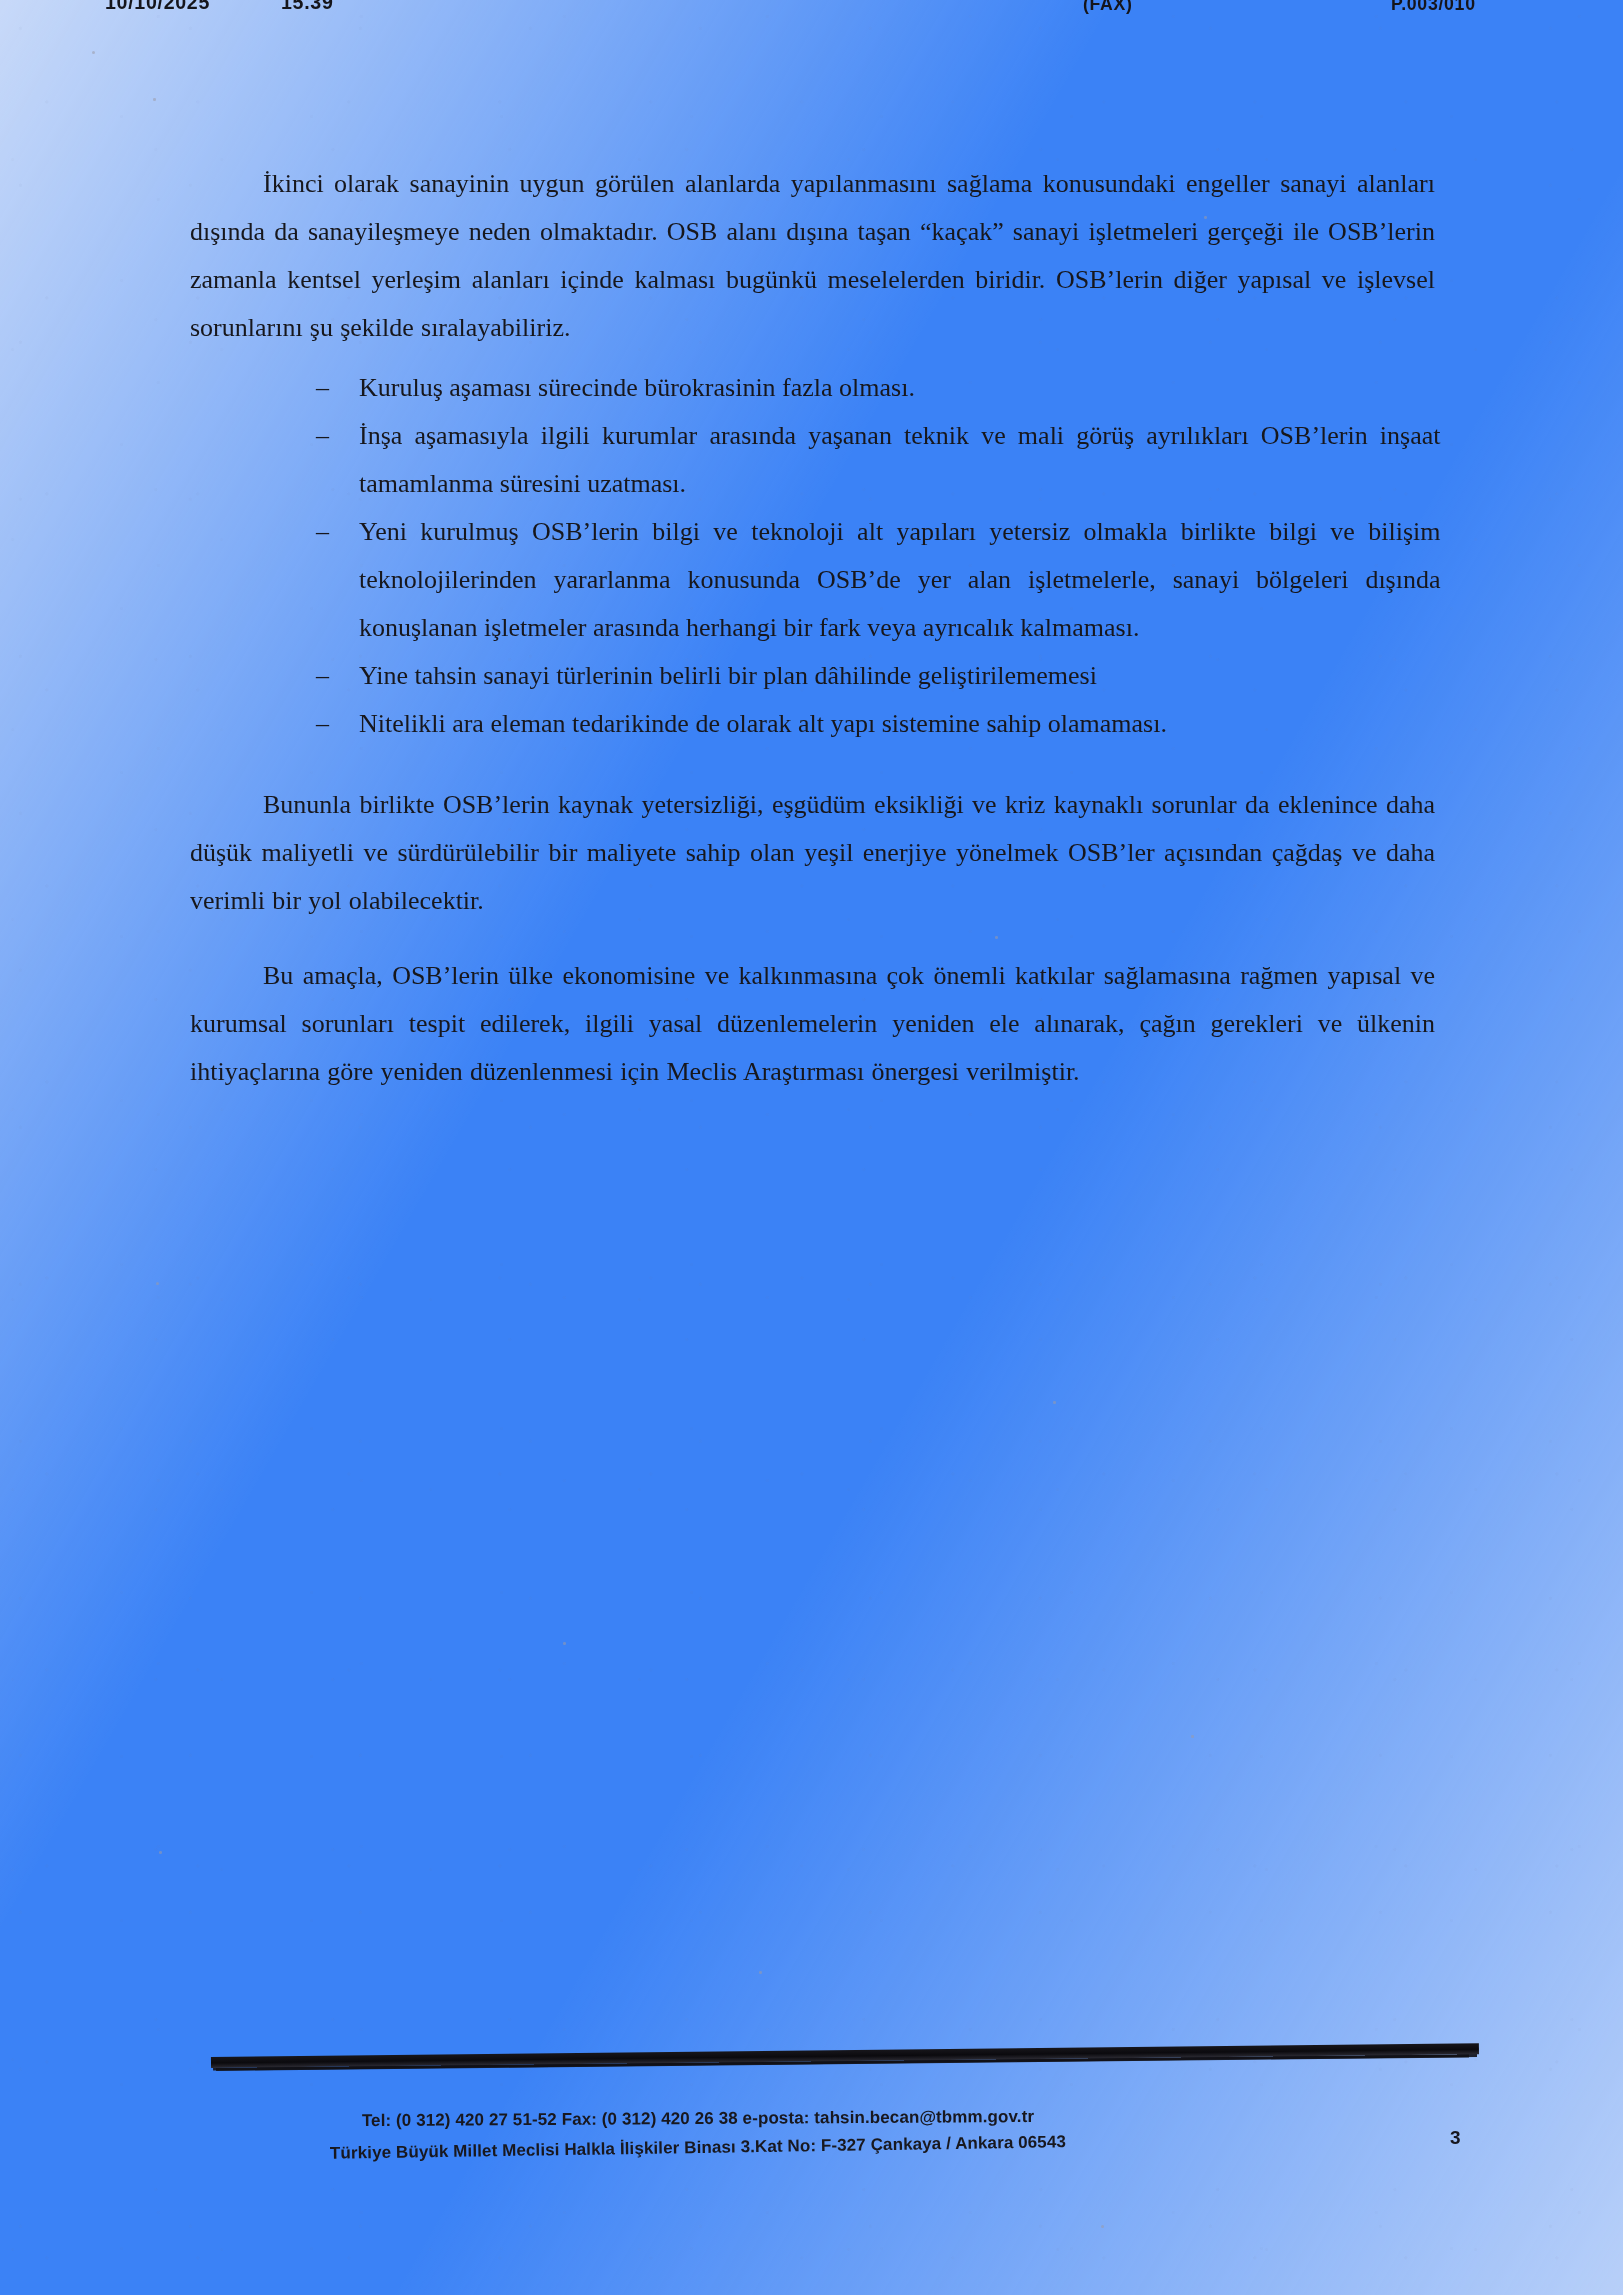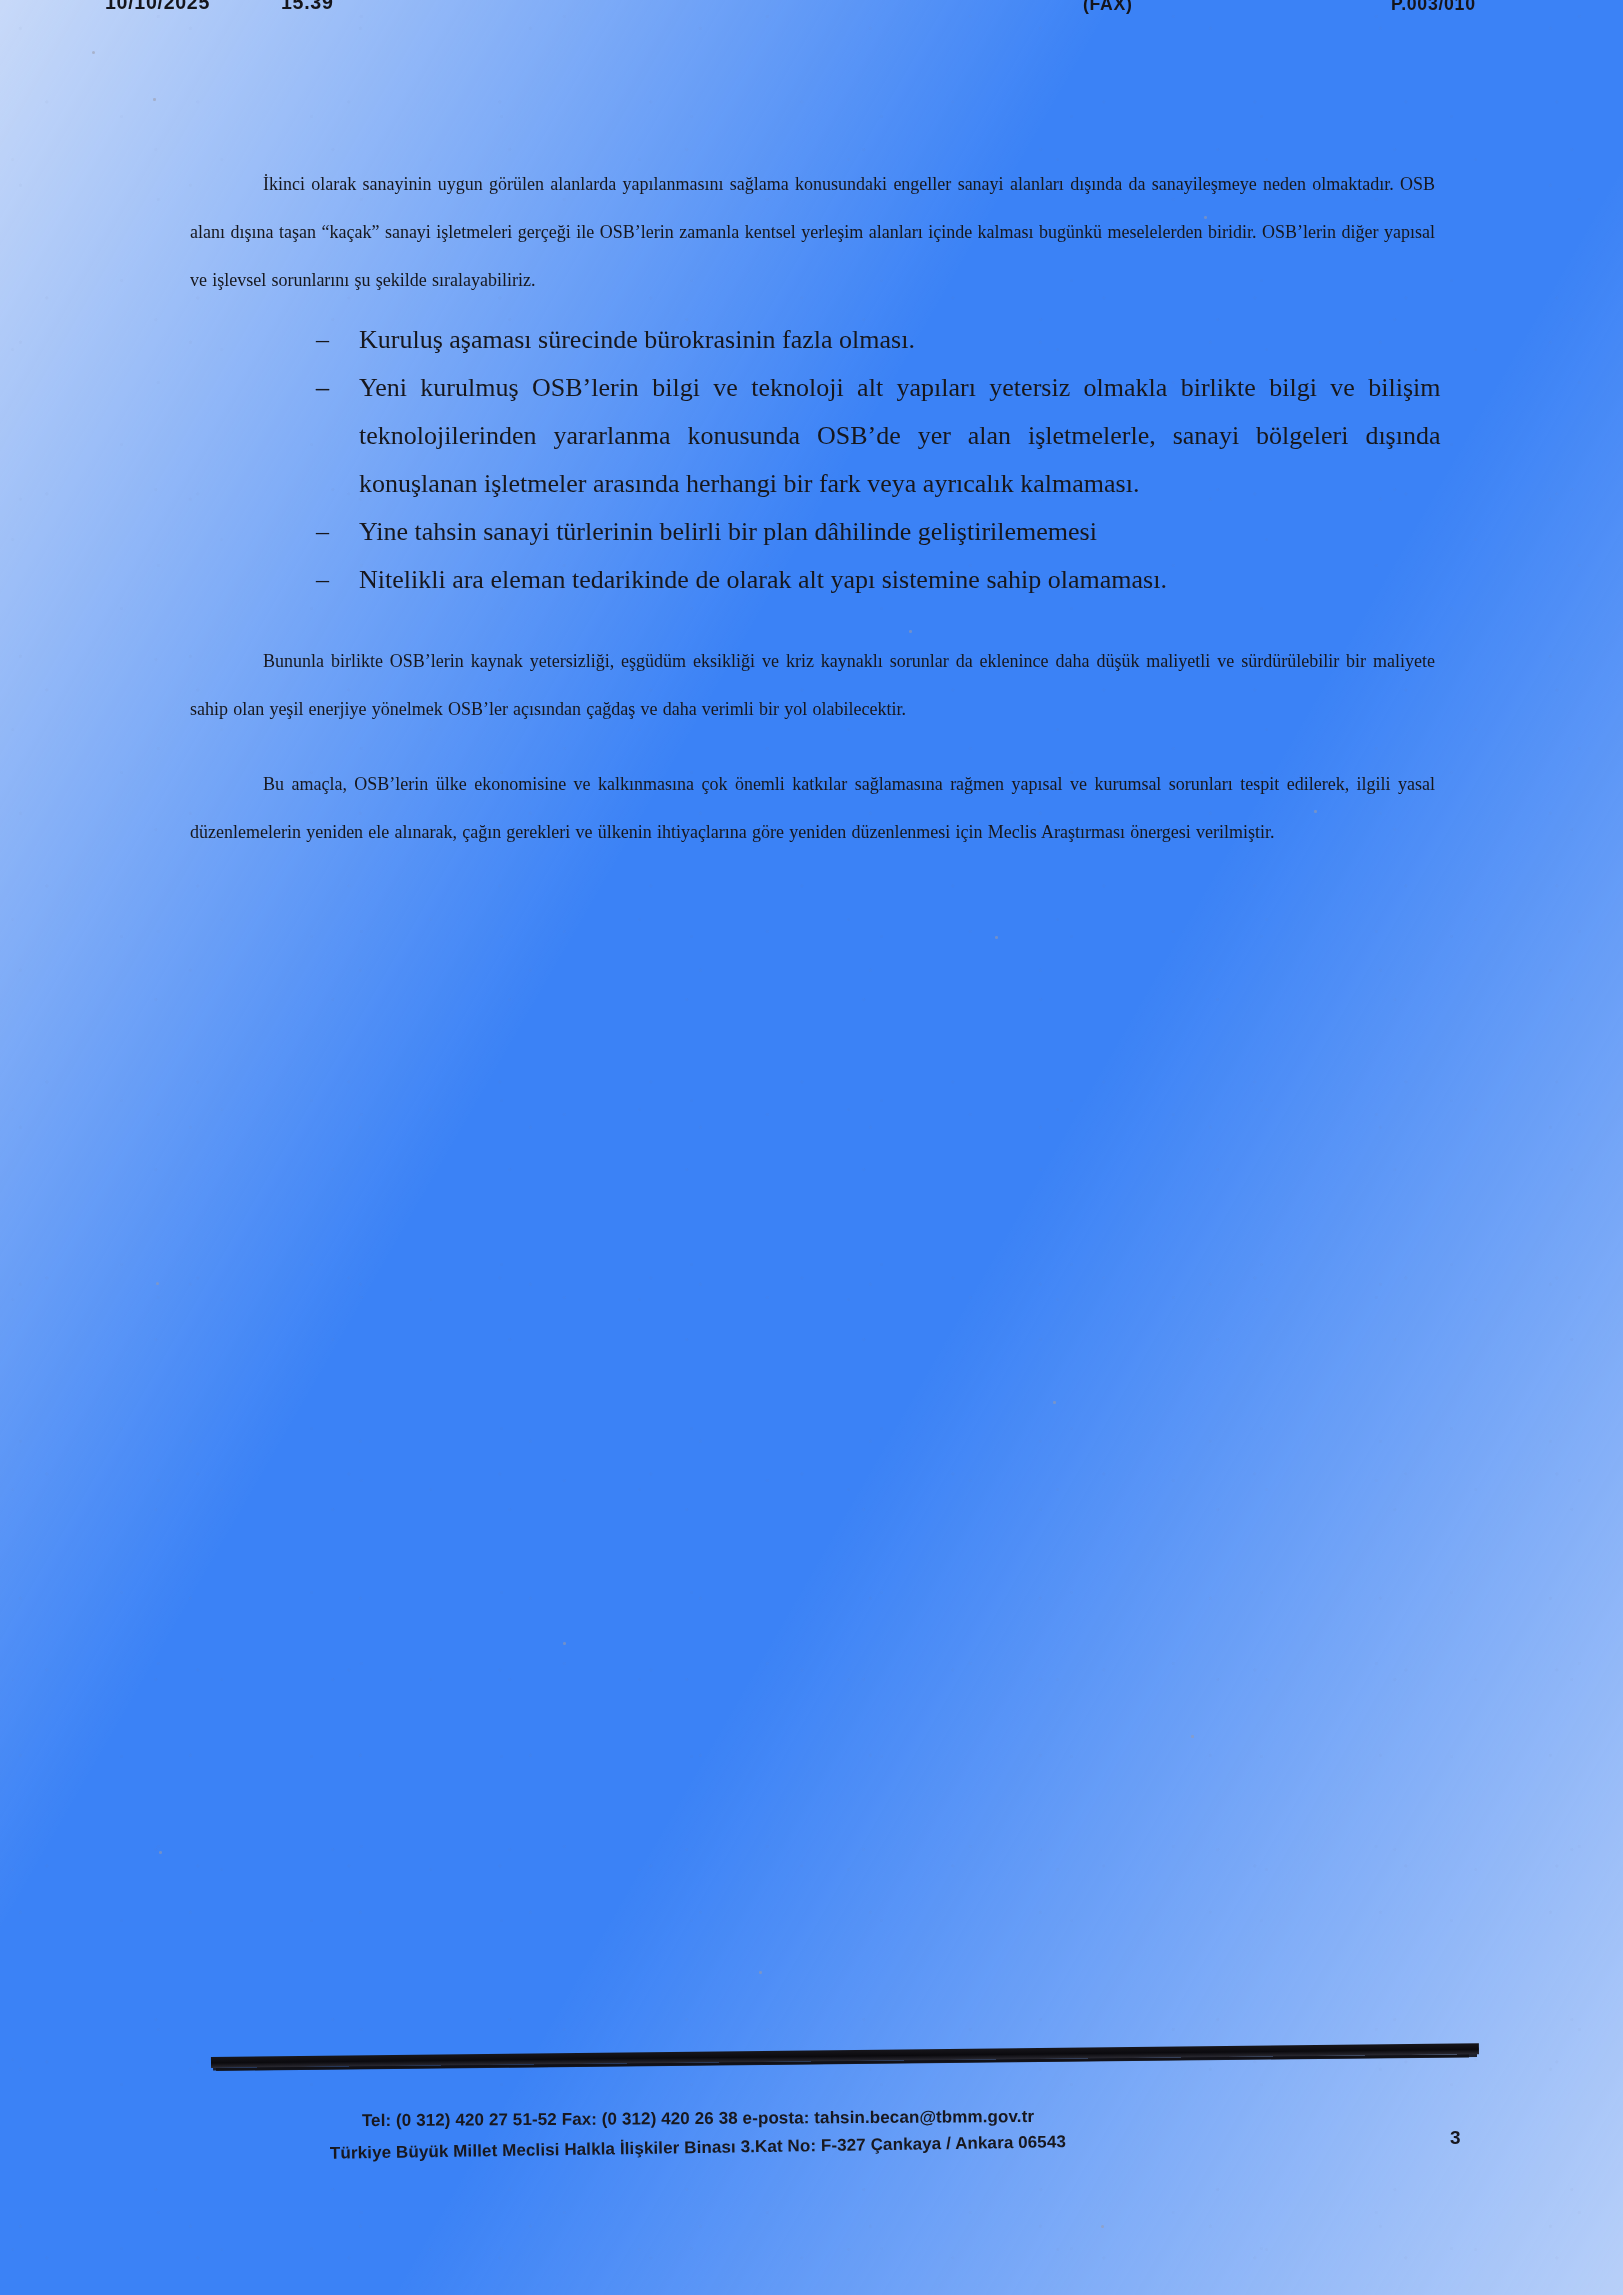--- a/index.html
+++ b/index.html
@@ -76,21 +76,21 @@
     position: absolute;
     left: 190px;
     top: 160px;
     width: 1257px;
   }
 
   p.para {
     margin: 0 12px 0 0;
     text-align: justify;
     text-indent: 73px;
-    font-size: 18px;
+    font-size: 26px;
     line-height: 48px;
     word-spacing: 0.7px;
   }
 
   #para-intro { margin-bottom: 11.8px; }
 
   ul#issue-list {
     list-style: none;
     margin: 0;
     padding: 0 0 0 0;
@@ -205,20 +205,21 @@
 
     <p class="para" id="para-intro">İkinci olarak sanayinin uygun görülen alanlarda yapılanmasını sağlama konusundaki engeller sanayi alanları dışında da sanayileşmeye neden olmaktadır. OSB alanı dışına taşan “kaçak” sanayi işletmeleri gerçeği ile OSB’lerin zamanla kentsel yerleşim alanları içinde kalması bugünkü meselelerden biridir. OSB’lerin diğer yapısal ve işlevsel sorunlarını şu şekilde sıralayabiliriz.</p>
 
     <ul id="issue-list">
       <li>
         <span class="dash">–</span>
         <span>Kuruluş aşaması sürecinde bürokrasinin fazla olması.</span>
       </li>
       <li>
         <span class="dash">–</span>
+        <span>İnşa aşamasıyla ilgili kurumlar arasında yaşanan teknik ve mali görüş ayrılıkları OSB’lerin inşaat tamamlanma süresini uzatması.</span>
       </li>
       <li>
         <span class="dash">–</span>
         <span>Yeni kurulmuş OSB’lerin bilgi ve teknoloji alt yapıları yetersiz olmakla birlikte bilgi ve bilişim teknolojilerinden yararlanma konusunda OSB’de yer alan işletmelerle, sanayi bölgeleri dışında konuşlanan işletmeler arasında herhangi bir fark veya ayrıcalık kalmaması.</span>
       </li>
       <li class="nojustify">
         <span class="dash">–</span>
         <span>Yine tahsin sanayi türlerinin belirli bir plan dâhilinde geliştirilememesi</span>
       </li>
       <li class="nojustify">

